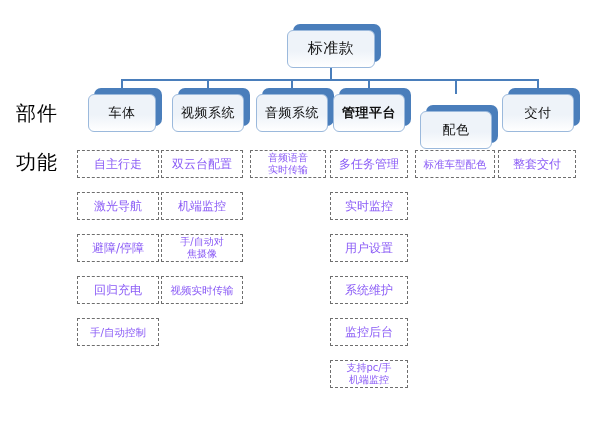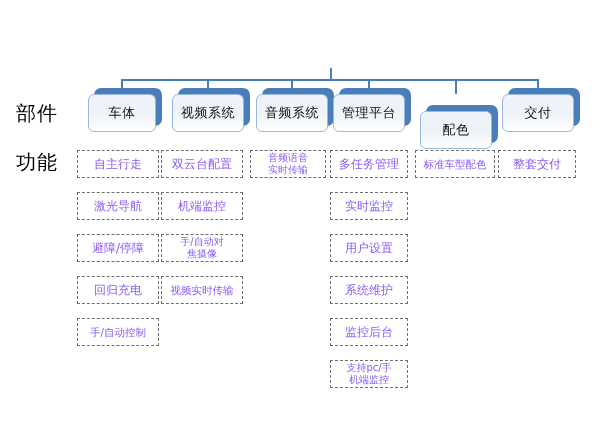--- a/index.html
+++ b/index.html
@@ -115,20 +115,26 @@
       <div class="conn conn-v" style="left: 330px; top: 68px; height: 11px;"></div>
       <div class="conn conn-h" style="left: 122px; top: 79px; width: 416px;"></div>
       <div class="conn conn-v" style="left: 121px; top: 79px; height: 15px;"></div>
       <div class="conn conn-v" style="left: 207px; top: 79px; height: 15px;"></div>
       <div class="conn conn-v" style="left: 291px; top: 79px; height: 15px;"></div>
       <div class="conn conn-v" style="left: 368px; top: 79px; height: 15px;"></div>
       <div class="conn conn-v" style="left: 455px; top: 79px; height: 15px;"></div>
       <div class="conn conn-v" style="left: 537px; top: 79px; height: 15px;"></div>
     </div>
 
+  <div class="node root" id="root-node" style="left:287px; top:30px; width:88px; height:38px;">
+    <div class="backplate"></div>
+    <div class="face">
+      <span>标准款</span>
+    </div>
+  </div>
 
   <div id="columns">
       <div class="node" style="left: 88px; top: 94px; width: 68px; height: 38px;">
         <div class="backplate"></div>
         <div class="face">
           <span>车体</span>
         </div>
       </div>
       <div class="fnbox" style="left: 77px; top: 150px; width: 82px; height: 28px;">
         <span>自主行走</span>
@@ -167,21 +173,21 @@
       <div class="node" style="left: 256px; top: 94px; width: 72px; height: 38px;">
         <div class="backplate"></div>
         <div class="face">
           <span>音频系统</span>
         </div>
       </div>
       <div class="fnbox tiny" style="left: 250px; top: 150px; width: 76px; height: 28px;">
         <span>音频语音
 实时传输</span>
       </div>
-      <div class="node" style="left: 333px; top: 94px; width: 72px; height: 38px;">
+      <div class="node" style="left: 333px; top: 94px; width: 72px; height: 38px; font-weight: bold;">
         <div class="backplate"></div>
         <div class="face">
           <span>管理平台</span>
         </div>
       </div>
       <div class="fnbox" style="left: 330px; top: 150px; width: 78px; height: 28px;">
         <span>多任务管理</span>
       </div>
       <div class="fnbox" style="left: 330px; top: 192px; width: 78px; height: 28px;">
         <span>实时监控</span>

